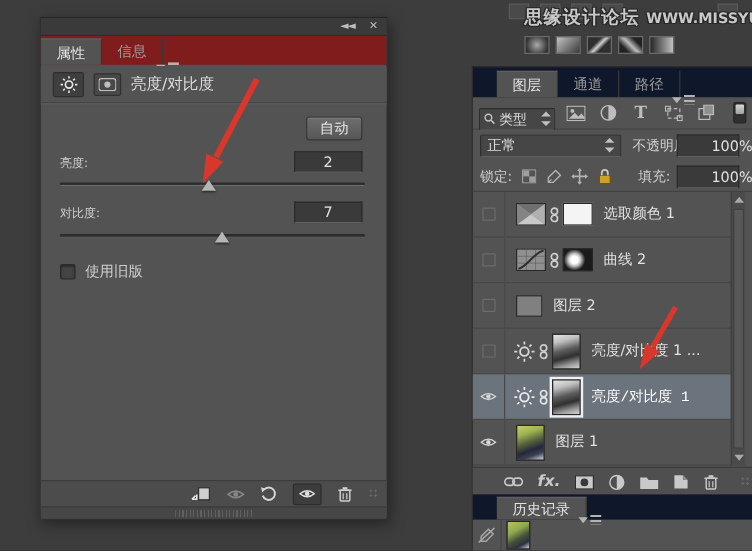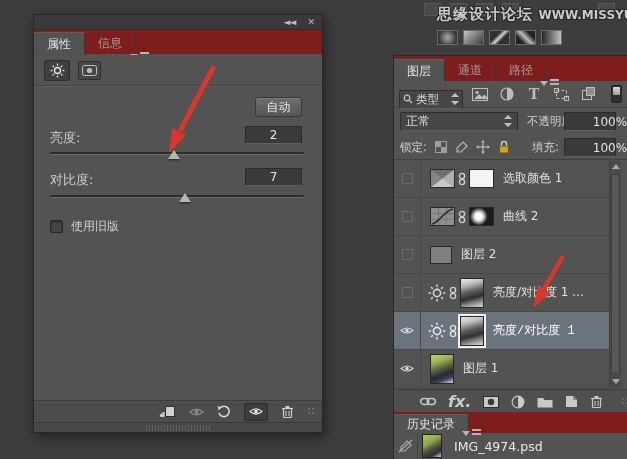--- a/index.html
+++ b/index.html
@@ -43,21 +43,21 @@
                 border-bottom:1px solid #454545; box-shadow:0 1px 0 #5d5d5d; }
   .adj-icon-btn { width:26px; height:21px; background:#3f3f3f; border:1px solid #2e2e2e; border-radius:2px;
                   display:flex; align-items:center; justify-content:center; cursor:pointer; }
   .mask-icon-btn { width:23px; height:19px; background:#484848; border:1px solid #303030; border-radius:2px;
                    display:flex; align-items:center; justify-content:center; cursor:pointer; }
   .adj-title { font-size:13px; color:#dedede; }
   .auto-btn { position:absolute; top:42px; right:20px; width:47px; height:20px; border-radius:3px;
               background:linear-gradient(#6e6e6e,#565656); border:1px solid #383838;
               color:#e8e8e8; font-size:12px; text-align:center; line-height:18px; cursor:pointer;
               box-shadow:inset 0 1px 0 #7d7d7d; }
-  .slider-label { position:absolute; left:16px; font-size:13px; color:#cfcfcf; }
+  .slider-label { position:absolute; left:16px; font-size:10px; color:#cfcfcf; }
   .slider-val { position:absolute; right:20px; width:57px; height:18px; }
   .track { position:absolute; left:16px; right:18px; height:3px; background:#2c2c2c;
            border-bottom:1px solid #6e6e6e; border-radius:1px; cursor:pointer; }
   .thumb { position:absolute; top:-2px; margin-left:-6px; width:0; height:0; cursor:pointer;
            border-left:6px solid transparent; border-right:6px solid transparent; border-bottom:9px solid #b5b5b5;
            filter:drop-shadow(0 1px 1px rgba(0,0,0,.6)); }
   .legacy-row { position:absolute; left:16px; display:flex; align-items:center; gap:8px; cursor:pointer; }
   .checkbox { width:13px; height:13px; background:#454545; border:1px solid #2a2a2a; border-radius:2px;
               box-shadow:inset 0 1px 2px rgba(0,0,0,.5); }
   .legacy-row span { font-size:12px; color:#cfcfcf; }
@@ -76,21 +76,21 @@
   .ghost-icon { position:absolute; top:3px; width:17px; height:13px; background:#4c4c4c; border:1px solid #5c5c5c; opacity:.9; }
   .watermark { position:absolute; left:437px; top:4px; white-space:nowrap; color:#c9c9c9; font-weight:bold;
                text-shadow:1px 1px 0 #282828,-1px -1px 0 #282828,1px -1px 0 #282828,-1px 1px 0 #282828; }
   .watermark .wm-cn { font-size:15px; letter-spacing:1px; }
   .watermark .wm-en { font-size:12px; }
   .swatch { position:absolute; top:30px; width:21px; height:15px; border:1px solid #6b6b6b; cursor:pointer; }
 
   
   #layers { left:393px; top:55px; width:234px; height:357px; background:#535353;
             border-left:1px solid #2b2b2b; border-top:1px solid #2b2b2b; }
-  .lp-tabs { height:25px; background:#7f1d1d; display:flex; align-items:flex-end; position:relative; }
+  .lp-tabs { height:25px; background:#0f172a; display:flex; align-items:flex-end; position:relative;padding-left:20px; }
   .lp-row { position:absolute; left:0; right:0; display:flex; align-items:center; }
   .filter-row { top:25px; height:27px; border-bottom:1px solid #454545; padding-left:5px; gap:7px; }
   .kind-combo { width:64px; height:19px; padding:0 3px; gap:3px;margin-top:10px; }
   .filter-btn { width:20px; height:18px; display:flex; align-items:center; justify-content:center; cursor:pointer; }
   .filter-toggle { position:absolute; right:5px; top:4px; width:11px; height:18px; background:#303030;
                    border:1px solid #252525; border-radius:2px; cursor:pointer; }
   .filter-toggle:before { content:""; position:absolute; left:1px; right:1px; top:1px; height:8px;
                    background:linear-gradient(#d8d8d8,#9f9f9f); border-radius:1px; }
   .blend-row { top:52px; height:26px; padding-left:6px; }
   .blend-combo { width:118px; height:19px; padding:0 5px; justify-content:space-between; }
@@ -113,21 +113,21 @@
 
   .vscroll { position:absolute; left:215px; top:104px; width:12px; height:228px; background:#4a4a4a; border-left:1px solid #3e3e3e; }
   .vscroll .arr { position:absolute; left:0; width:12px; height:13px; display:flex; align-items:center; justify-content:center; cursor:pointer; }
   .arr-up:before { content:""; border-left:4px solid transparent; border-right:4px solid transparent; border-bottom:5px solid #a8a8a8; }
   .arr-dn:before { content:""; border-left:4px solid transparent; border-right:4px solid transparent; border-top:5px solid #a8a8a8; }
   .vscroll .vthumb { position:absolute; left:1px; top:14px; bottom:14px; width:9px; background:#585858; border:1px solid #404040; border-radius:1px; }
 
   .lp-bottom { position:absolute; top:333px; left:0; right:0; height:24px; background:#4f4f4f;
                border-top:1px solid #3b3b3b; display:flex; align-items:center; padding-left:26px; gap:12px; }
   .lp-bottom .btn { cursor:pointer; display:flex; align-items:center; }
-  .fx-label { font-size:16px; font-style:italic; font-weight:bold; color:#c9c9c9; cursor:pointer; }
+  .fx-label { font-size:13px; font-style:italic; font-weight:bold; color:#c9c9c9; cursor:pointer; }
 
   
   #history { left:393px; top:412px; width:234px; height:47px; background:#535353; border-left:1px solid #2b2b2b; }
   .hist-row { position:absolute; top:21px; left:0; right:0; height:26px; display:flex; align-items:center; cursor:pointer; }
   .hist-src { width:24px; align-self:stretch; border-right:1px solid #474747; display:flex; align-items:center; justify-content:center; }
   .hist-thumb { width:20px; height:24px; margin-left:4px; border:1px solid #242424;
         background:linear-gradient(150deg,#b9c45f 0%,#8ea84e 35%,#46503a 60%,#2c3140 80%,#cfd3d8 100%); }
   .hist-name { font-size:12.5px; color:#e8e8e8; margin-left:12px; }
 
   
@@ -189,20 +189,21 @@
                 <line x1="4" y1="11" x2="2.6" y2="12.4"></line>
             </g>
           </svg>
         </div>
         <div class="mask-icon-btn">
           <svg class="icon-svg" width="15" height="11" viewBox="0 0 15 11">
             <rect x="0.5" y="0.5" width="14" height="10" rx="2" fill="none" stroke="#bdbdbd"></rect>
             <circle cx="7.5" cy="5.5" r="2.6" fill="#bdbdbd"></circle>
           </svg>
         </div>
+        <div class="adj-title">亮度/对比度</div>
       </div>
 
       <div class="auto-btn">自动</div>
 
       <div class="slider-label" style="top:74px;">亮度:</div>
       <div class="slider-val valbox" style="top:71px;">2</div>
       <div class="track" style="top:97px;">
         <div class="thumb" id="b-thumb" style="left: 49%;"></div>
       </div>
 
@@ -531,21 +532,20 @@
       <div class="menu-icon abs" style="right:7px; top:6px;"></div>
     </div>
     <div class="hist-row">
       <div class="hist-src">
         <svg class="icon-svg" width="15" height="14" viewBox="0 0 15 14">
           <path d="M9 2 L13 6 L7 12 L3 12 L3 8 Z" fill="none" stroke="#a8a8a8" stroke-width="1.2"></path>
           <line x1="1" y1="13" x2="14" y2="1" stroke="#a8a8a8" stroke-width="1.4"></line>
         </svg>
       </div>
       <div class="hist-thumb"></div>
-      <span class="hist-name">IMG_4974.psd</span>
     </div>
   </div>
 
   <svg id="arrows" class="abs" width="627" height="459" viewBox="0 0 627 459">
     <g fill="#d9362c" stroke="#d9362c">
       <line x1="214" y1="66" x2="180" y2="131" stroke-width="5"></line>
       <polygon points="169,153 186,135 172,128" stroke="none"></polygon>
       <line x1="563" y1="256" x2="544" y2="289" stroke-width="4.5"></line>
       <polygon points="533,308 550,293 538,286" stroke="none"></polygon>
     </g>

